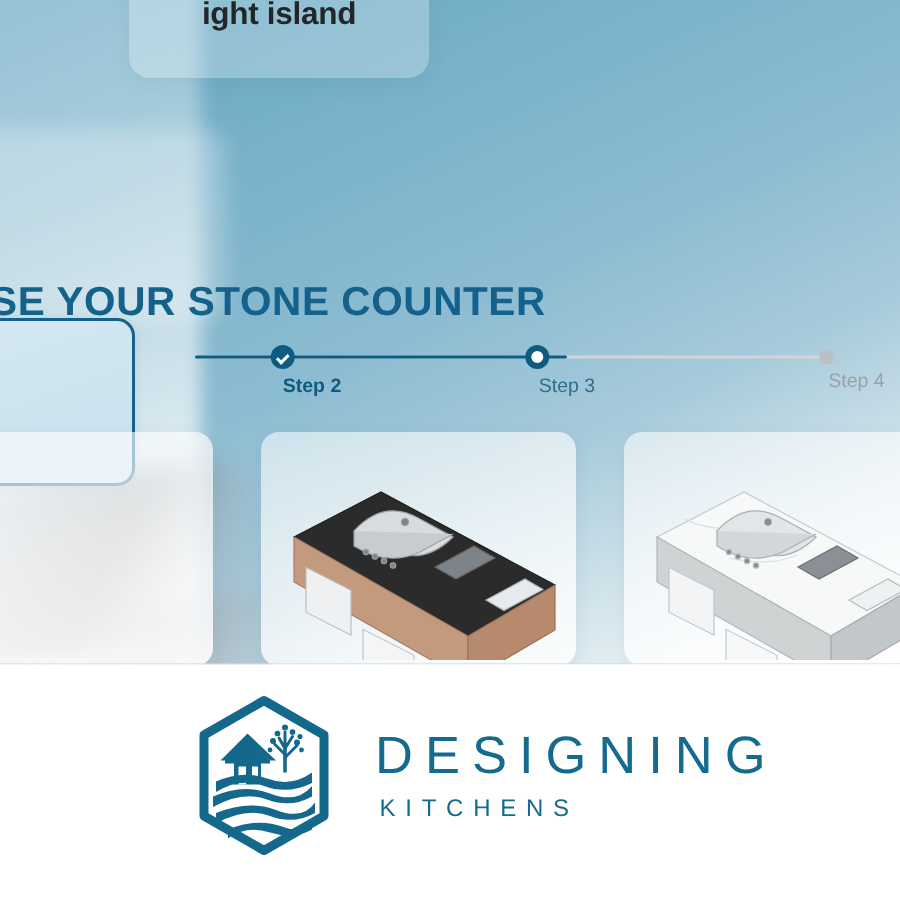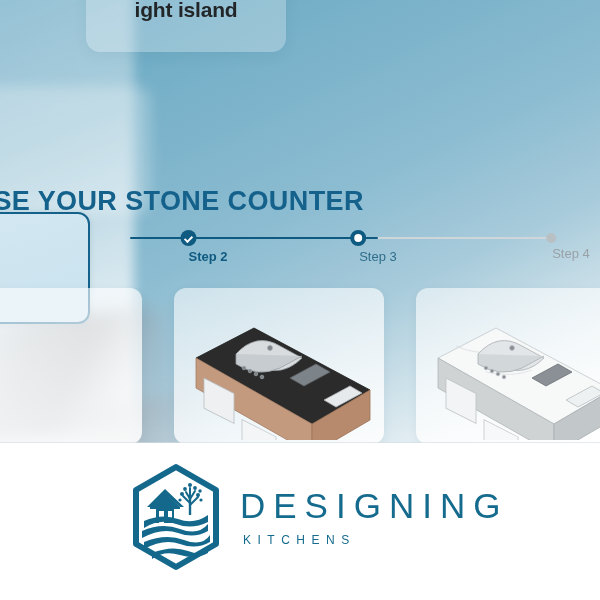--- a/index.html
+++ b/index.html
@@ -111,29 +111,29 @@
   #opt-3{left:416px;width:210px;}
 
   
   .kitchen{position:absolute;left:10px;top:28px;width:192px;height:124px;}
 
   
   .footer{
     position:absolute;left:0;top:443px;width:600px;height:157px;background:#ffffff;
   }
   .logo-wrap{
-    position:absolute;left:128px;top:20px;display:flex;align-items:center;gap:16px;
+    position:absolute;left:128px;top:20px;display:flex;align-items:center;gap:26px;
   }
   .logo-text{display:flex;flex-direction:column;justify-content:center;}
   .logo-main{
     font-size:35px;letter-spacing:8px;color:#156b8e;line-height:1;
     font-family:"Liberation Sans", sans-serif;font-weight:400;
   }
   .logo-sub{
-    font-size:12px;letter-spacing:6.5px;color:#156b8e;margin-top:10px;margin-left:3px;
+    font-size:16px;letter-spacing:6.5px;color:#156b8e;margin-top:10px;margin-left:3px;
     font-family:"Liberation Sans", sans-serif;font-weight:400;
   }
   
   .seam{position:absolute;left:0;top:442px;width:600px;height:1px;background:rgba(210,220,226,.6);}
 </style>
 </head>
 <body>
 
 <div id="screen">
 

